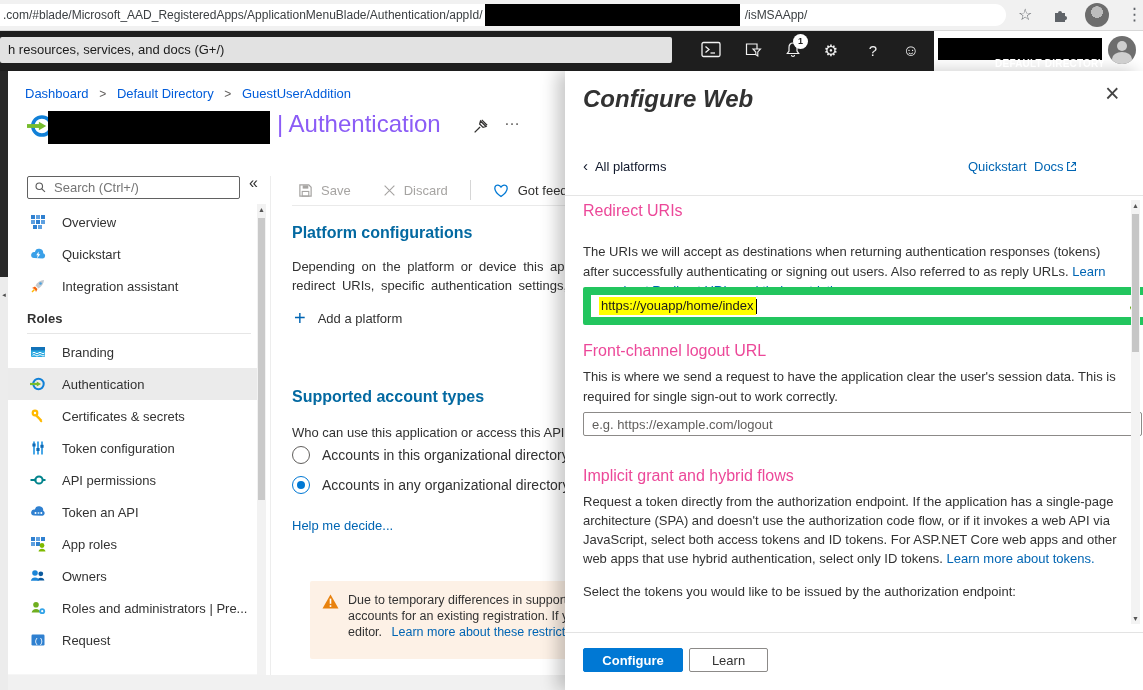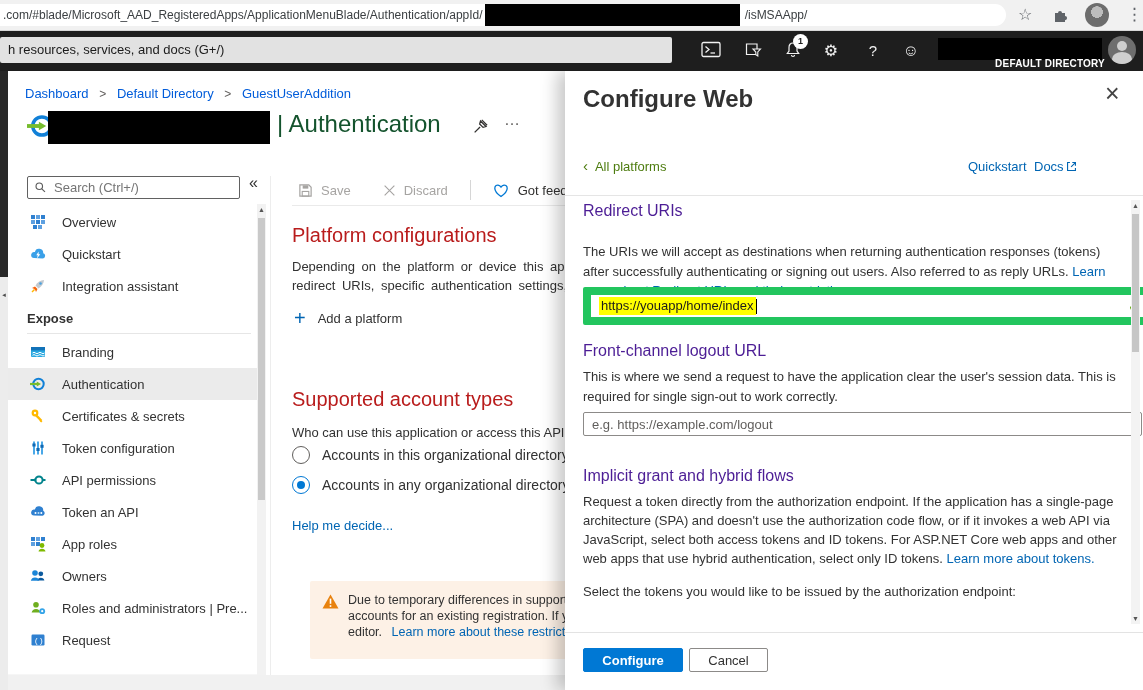--- a/index.html
+++ b/index.html
@@ -13,21 +13,21 @@
   .url-pill{position:absolute;left:0;top:4px;width:1006px;height:22px;background:#ffffff;
     border-radius:0 11px 11px 0;display:flex;align-items:center;overflow:hidden;}
   .url-text{font-size:12px;color:#3c4043;white-space:nowrap;padding-left:3px;}
   .redact{background:#000;}
   .redact-url{display:inline-block;width:255px;height:22px;margin:0 2px;flex:none;}
   .bb-ico{position:absolute;top:5px;font-size:16px;color:#5f6368;line-height:20px;}
   .bb-avatar{position:absolute;left:1085px;top:3px;width:24px;height:24px;border-radius:50%;
     background:radial-gradient(circle at 50% 38%, #bdbdbd 0 30%, #6d6d6d 31% 100%);}
 
   
-  .topnav{position:absolute;left:0;top:30px;width:1143px;height:41px;background:#1e1e1e;z-index:39;}
+  .topnav{position:absolute;left:0;top:30px;width:934px;height:41px;background:#1e1e1e;z-index:39;}
   .nav-search{position:absolute;left:0;top:7px;width:672px;height:26px;background:#e2e2e2;
     border-radius:2px;font-size:13px;color:#1b1b1b;line-height:26px;padding-left:8px;box-sizing:border-box;}
   .nav-ico{position:absolute;top:11px;width:22px;height:20px;color:#f2f2f2;text-align:center;}
   .nav-ico svg{display:block;margin:0 auto;}
   .nav-glyph{font-size:16px;line-height:20px;}
   .badge{position:absolute;left:793px;top:4px;width:15px;height:15px;border-radius:50%;background:#fff;
     color:#1e1e1e;font-size:9px;font-weight:bold;text-align:center;line-height:15px;}
   .redact-account{position:absolute;left:938px;top:8px;width:164px;height:22px;}
   .dir-label{position:absolute;left:960px;top:28px;width:145px;text-align:right;font-size:10px;
     font-weight:bold;color:#fff;letter-spacing:.2px;}
@@ -42,21 +42,21 @@
 
   
   .page{position:absolute;left:8px;top:71px;width:1135px;height:619px;background:#fff;}
 
   .breadcrumb{position:absolute;left:17px;top:15px;font-size:13px;}
   .crumb{color:#015cda;cursor:pointer;}
   .crumb-sep{color:#605e5c;margin:0 7px;font-size:12px;}
 
   .title-icon{position:absolute;left:19px;top:41px;}
   .redact-title{position:absolute;left:40px;top:40px;width:222px;height:33px;}
-  .page-title{position:absolute;left:269px;top:39px;font-size:24px;color:#14532d;}
+  .page-title{position:absolute;left:269px;top:39px;font-size:24px;color:#8b5cf6;}
   .pin-ico{position:absolute;left:464px;top:47px;}
   .title-ellipsis{position:absolute;left:496px;top:40px;font-size:16px;color:#605e5c;letter-spacing:2px;}
 
   
   .sb-search{position:absolute;left:19px;top:105px;width:211px;height:21px;border:1px solid #616161;
     border-radius:2px;background:#fff;display:flex;align-items:center;}
   .sb-search input{border:none;outline:none;font-family:"Liberation Sans",sans-serif;font-size:13px;
     color:#b91c1c;width:170px;background:transparent;}
   .sb-search svg{margin:0 5px 0 6px;flex:none;}
   .sb-collapse{position:absolute;left:241px;top:103px;font-size:16px;color:#323232;}
@@ -76,21 +76,21 @@
   .sb-sep{position:absolute;left:262px;top:105px;width:1px;height:500px;background:#ededed;}
 
   
   .toolbar{position:absolute;left:290px;top:107px;height:24px;display:flex;align-items:center;font-size:13px;}
   .tb-btn{display:flex;align-items:center;color:#a6a4a2;}
   .tb-btn .ico{margin-right:8px;display:flex;}
   .tb-sep{width:1px;height:20px;background:#d6d6d6;margin:0 22px;}
   .tb-feedback{display:flex;align-items:center;color:#323130;}
   .toolbar-divider{position:absolute;left:284px;top:134px;width:851px;height:1px;background:#eaeaea;}
 
-  .sec-title{position:absolute;font-size:20px;font-weight:400;color:#b91c1c;}
+  .sec-title{position:absolute;font-size:16px;font-weight:700;color:#0369a1;}
   .body-line{position:absolute;font-size:13px;color:#323232;white-space:nowrap;word-spacing:3px;}
   .add-platform{position:absolute;left:286px;top:238px;display:flex;align-items:center;cursor:pointer;}
   .add-platform .plus{color:#0065b3;font-size:20px;font-weight:400;margin-right:12px;line-height:18px;}
   .add-platform .lbl{font-size:13px;color:#323232;}
 
   .radio-row{position:absolute;display:flex;align-items:center;}
   .radio{width:18px;height:18px;border-radius:50%;border:1px solid #605e5c;box-sizing:border-box;
     margin-right:12px;flex:none;position:relative;background:#fff;}
   .radio.selected{border:1px solid #0078d4;}
   .radio.selected::after{content:"";position:absolute;left:4px;top:4px;width:8px;height:8px;
@@ -101,30 +101,30 @@
 
   .warning-box{position:absolute;left:302px;top:510px;width:420px;height:78px;background:#fdf1e6;border-radius:2px;}
   .warning-box .w-ico{position:absolute;left:12px;top:13px;}
   .w-text{position:absolute;left:38px;top:11px;font-size:12.5px;line-height:16px;color:#323232;white-space:nowrap;}
 
   .bottom-strip{position:absolute;left:0;top:604px;width:1135px;height:15px;background:#f1f1f1;}
 
   
   .panel{position:absolute;left:565px;top:71px;width:578px;height:619px;background:#fff;z-index:20;
     box-shadow:-8px 0 16px rgba(0,0,0,.22);}
-  .panel-title{position:absolute;left:18px;top:14px;font-size:24px;font-weight:600;color:#323232;}
+  .panel-title{position:absolute;left:18px;top:14px;font-size:24px;font-weight:600;color:#323232;font-style:italic;}
   .panel-close{position:absolute;left:540px;top:8px;font-size:25px;font-weight:300;color:#444;cursor:pointer;}
-  .back-link{position:absolute;left:18px;top:86px;font-size:13px;color:#4d7c0f;cursor:pointer;}
+  .back-link{position:absolute;left:18px;top:86px;font-size:13px;color:#0f172a;cursor:pointer;}
   .back-link .chev{font-size:15px;margin-right:4px;}
   .pl-quickstart{position:absolute;left:403px;top:88px;font-size:13px;}
   .pl-docs{position:absolute;left:469px;top:88px;font-size:13px;display:flex;align-items:center;}
   .pl-docs svg{margin-left:2px;}
   .panel-divider{position:absolute;left:0;top:124px;width:578px;height:1px;background:#e5e5e5;}
 
-  .p-sec-title{position:absolute;left:18px;font-size:16px;color:#4c1d95;}
+  .p-sec-title{position:absolute;left:18px;font-size:16px;color:#ec4899;}
   .p-desc{position:absolute;left:18px;width:545px;font-size:13px;line-height:19.5px;color:#323232;}
   .p-input{position:absolute;left:18px;width:541px;height:22px;box-sizing:content-box;border-radius:2px;
     display:flex;align-items:center;padding:0 8px;font-size:13px;background:#fff;}
   .input-focused{border:8px solid #22c55e;}
   .input-normal{border:1px solid #8c8a88;color:#605e5c;}
   .hl{background:#ffff00;color:#1b1b1b;padding:1px 2px 2px 2px;}
   .caret{width:1px;height:15px;background:#000;}
   .check{margin-left:auto;color:#57a300;font-size:14px;font-weight:bold;}
   .select-text{position:absolute;left:18px;top:513px;font-size:13px;color:#323232;white-space:nowrap;}
 
@@ -260,21 +260,21 @@
       <div class="sb-item">
         <span class="ico"><svg width="16" height="16" viewBox="0 0 16 16">
               <path d="M14 2 C10.5 2.2 7.5 4.2 5.5 7.5 L8.5 10.5 C11.8 8.5 13.8 5.5 14 2 Z" fill="#c3c9cf"></path>
               <circle cx="10.5" cy="5.5" r="1.3" fill="#4aa3e0"></circle>
               <path d="M5 8.5 L2 10 L4 10.8 L5.2 12 L6 14 L7.5 11 Z" fill="#f7630c"></path>
               <path d="M2 14 L4.5 11.5" stroke="#ffb900" stroke-width="1.4"></path>
             </svg></span>
         <span>Integration assistant</span>
       </div>
 
-      <div class="sb-header">Expose</div>
+      <div class="sb-header">Roles</div>
       <hr class="sb-divider">
 
       <div class="sb-item">
         <span class="ico"><svg width="16" height="16" viewBox="0 0 16 16">
               <rect x="1" y="3" width="14" height="10" rx="1" fill="#29a8e0"></rect>
               <rect x="1" y="3" width="14" height="3.4" fill="#1272b8"></rect>
               <path d="M2.5 9 q1.5 -1.4 3 0 t3 0 t3 0 t3 0" fill="none" stroke="#fff" stroke-width="1"></path>
               <path d="M2.5 11.3 q1.5 -1.4 3 0 t3 0 t3 0 t3 0" fill="none" stroke="#fff" stroke-width="1"></path>
             </svg></span>
         <span>Branding</span>
@@ -485,16 +485,16 @@
     <div class="select-text">Select the tokens you would like to be issued by the authorization endpoint:</div>
 
     <div class="p-vscroll">
       <span class="scroll-arrow" style="top:2px;">▲</span>
       <span class="thumb"></span>
       <span class="scroll-arrow" style="bottom:2px;">▼</span>
     </div>
 
     <div class="panel-footer-divider"></div>
     <div class="btn btn-primary">Configure</div>
-    <div class="btn btn-secondary">Cancel</div>
+    <div class="btn btn-secondary">Learn</div>
   </div>
 
 </div>
 
 </body></html>

